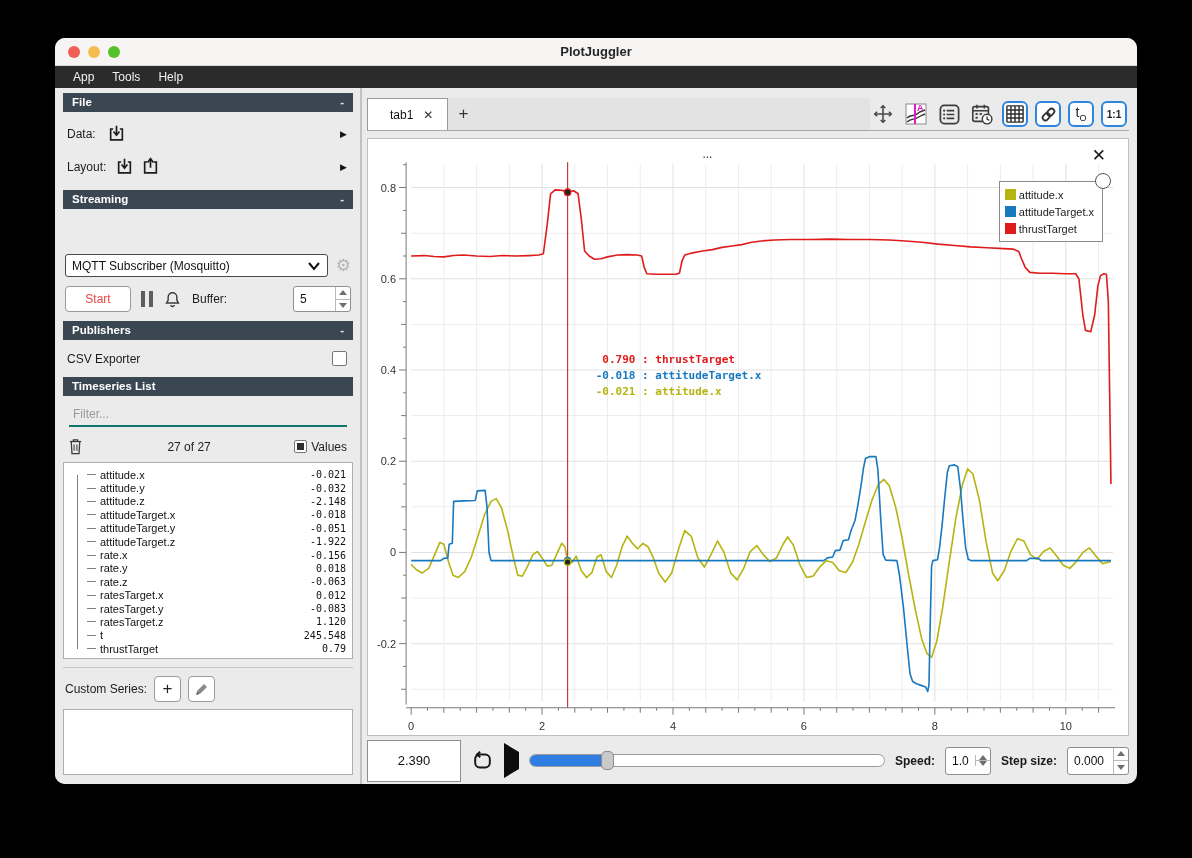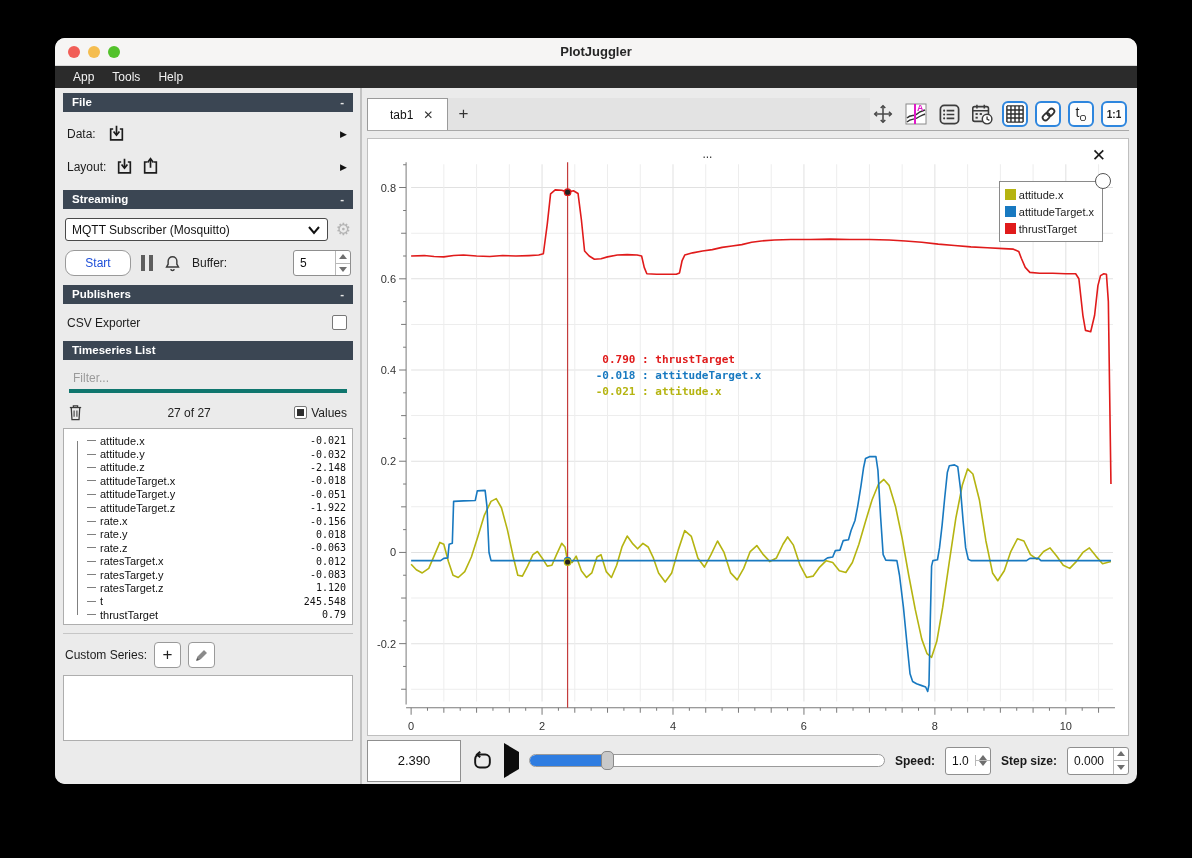--- a/index.html
+++ b/index.html
@@ -35,40 +35,40 @@
   .spacer { flex:1; }
   .arrow-btn { font-size:9px; color:#111; padding:0 2px; }
 
   .icon-btn24 { width:26px; height:24px; display:flex; align-items:center; justify-content:center; }
 
   .combo { flex:1; height:23px; background:#fff; border:1px solid #4a4a4a; border-radius:3px;
            display:flex; align-items:center; padding:0 6px; font-size:12px; color:#111; }
   .combo .chev { margin-left:auto; }
   .gear { font-size:17px; color:#b4b4b4; margin-left:8px; line-height:1; }
 
-  .btn { background:#fff; border:1px solid #9a9a9a; border-radius:9px; font-size:12px;
-         color:#1d4ed8; display:flex; align-items:center; justify-content:center; }
+  .btn { background:#fff; border:1px solid #9a9a9a; border-radius:4px; font-size:12px;
+         color:#ef4444; display:flex; align-items:center; justify-content:center; }
   .start-btn { width:66px; height:26px; }
 
   .spin { background:#fff; border:1px solid #8f8f8f; border-radius:3px; display:flex; height:26px; overflow:hidden; }
   .spin .val { flex:1; display:flex; align-items:center; padding:0 6px; font-size:12px; color:#111; }
   .spin .arrows { width:15px; border-left:1px solid #b9b9b9; display:flex; flex-direction:column; }
   .spin .arrows div { flex:1; display:flex; align-items:center; justify-content:center; }
   .tri-up { width:0; height:0; border-left:4px solid transparent; border-right:4px solid transparent; border-bottom:5px solid #6f6f6f; }
   .tri-dn { width:0; height:0; border-left:4px solid transparent; border-right:4px solid transparent; border-top:5px solid #6f6f6f; }
 
   .checkbox { width:15px; height:15px; background:#fff; border:1.5px solid #777; border-radius:2px;
               display:flex; align-items:center; justify-content:center; }
   .checkbox.small { width:13px; height:13px; }
   .checkbox .inner { width:7px; height:7px; background:#2e2e2e; display:none; }
   .checkbox.checked .inner { display:block; }
 
   .filter-wrap { margin:8px 6px 2px 6px; }
   .filter-input { width:100%; border:none; outline:none; background:transparent; font-size:12px;
-                  color:#333; padding:3px 4px 4px 4px; border-bottom:4px solid #0f766e;
+                  color:#333; padding:3px 4px 4px 4px; border-bottom:2px solid #0f766e;
                   font-family:"Liberation Sans",sans-serif; }
   .filter-input::placeholder { color:#9a9a9a; }
 
   .counts-row { padding:8px 6px 6px 4px; display:flex; align-items:center; }
   .counts-row .count { flex:1; text-align:center; font-size:12px; color:#222; }
   .values-wrap { display:flex; align-items:center; gap:4px; font-size:12px; color:#222; }
 
   .ts-listbox { background:#fff; border:1px solid #aeaeae; height:197px; padding:5px 6px 4px 10px;
                 position:relative; overflow:hidden; }
   .ts-tree { position:relative; padding-left:13px; }
@@ -189,21 +189,21 @@
         </span>
         <span class="spacer"></span>
         <span class="arrow-btn">▶</span>
       </div>
 
       <div class="sec-head">
         <span>Streaming</span>
         <span class="collapse">-</span>
       </div>
 
-      <div class="row" style="padding:9px 2px 4px 2px;">
+      <div class="row" style="padding:9px 2px 4px 2px;margin-top:36px;">
         <div class="combo">
           <span>MQTT Subscriber (Mosquitto)</span>
           <span class="chev">
             <svg width="14" height="10" viewBox="0 0 14 10">
                 <path d="M2 2 L7 8 L12 2" fill="none" stroke="#111" stroke-width="2"></path>
               </svg>
           </span>
         </div>
         <span class="gear">⚙</span>
       </div>

